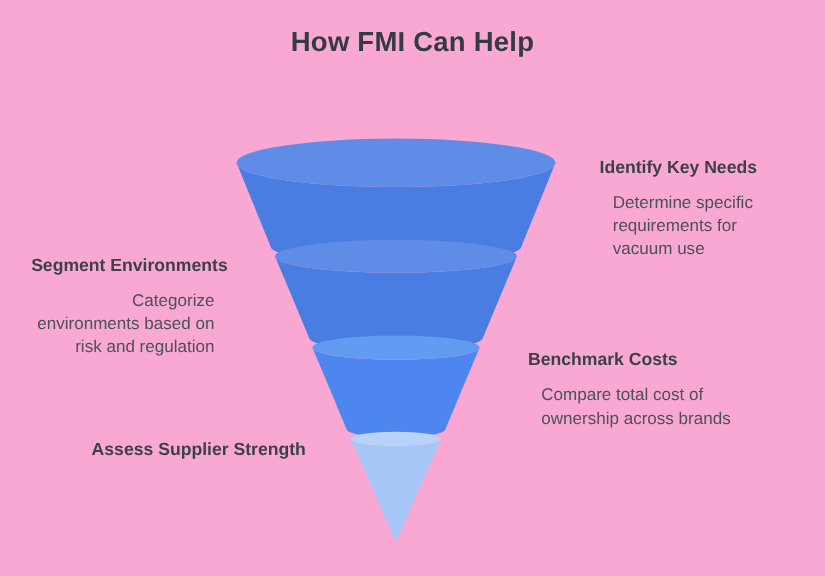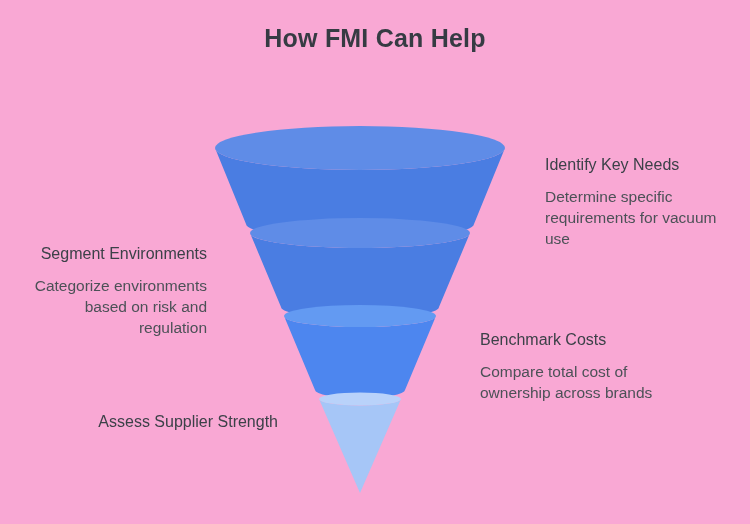--- a/index.html
+++ b/index.html
@@ -28,28 +28,28 @@
   }
   .funnel-svg {
     position: absolute;
     top: 0;
     left: 0;
   }
   .label {
     position: absolute;
   }
   .label h3 {
-    margin: 12px 0 13px 0;
+    margin: 0 0 13px 0;
     font-size: 16px;
-    font-weight: normal;
+    font-weight: bold;
     color: #3c4148;
     line-height: 1.2;
   }
   .label p {
-    margin: 0;
+    margin: 12px;
     font-size: 15.5px;
     color: #4c5157;
     line-height: 1.35;
   }
   .label-right-1 { left: 545px; top: 143px; width: 180px; text-align: left; }
   .label-left-1  { left: 15px;  top: 232px; width: 192px; text-align: right; }
   .label-right-2 { left: 480px; top: 318px; width: 200px; text-align: left; }
   .label-left-2  { left: 78px;  top: 400px; width: 200px; text-align: right; }
 </style>
 </head>

